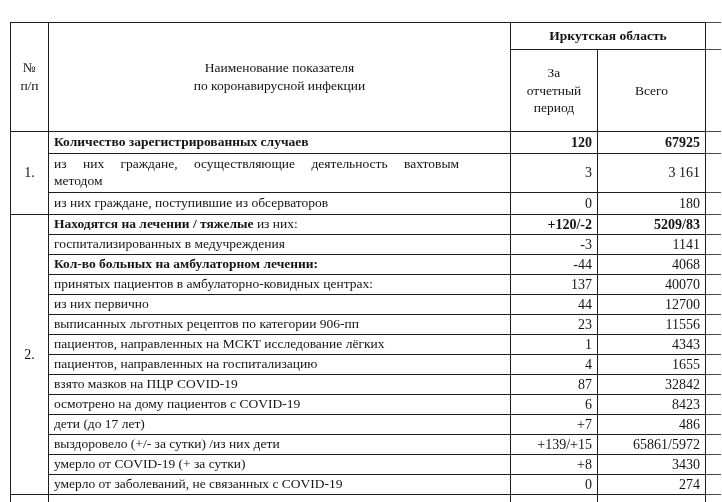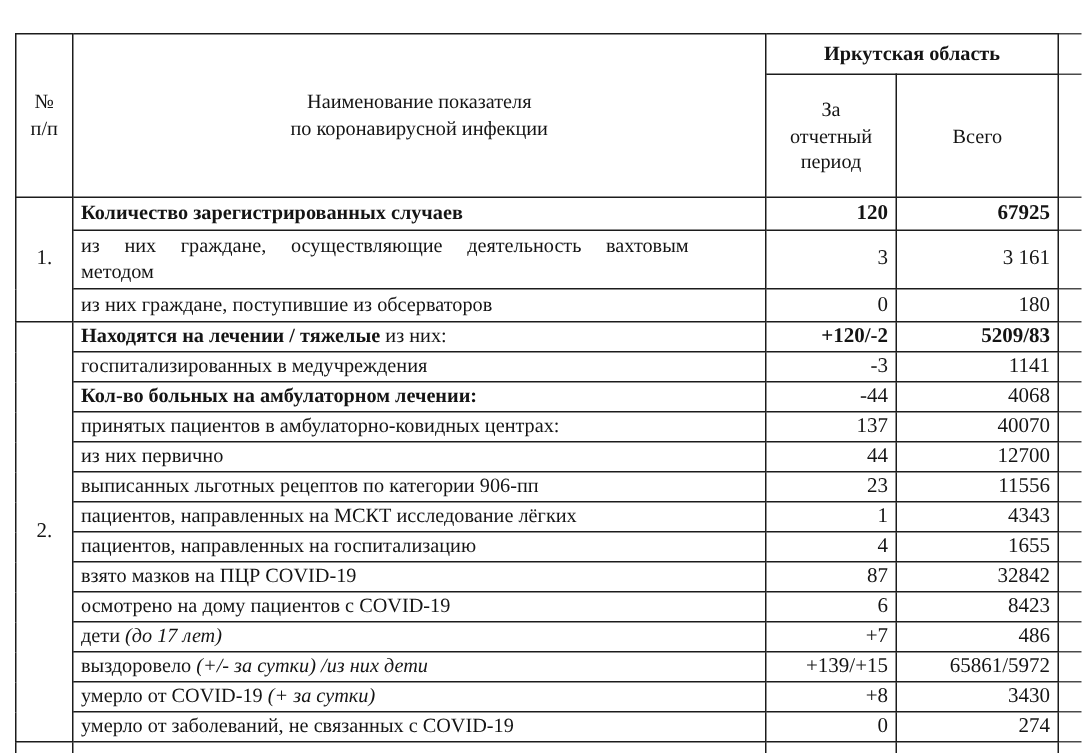--- a/index.html
+++ b/index.html
@@ -23,21 +23,21 @@
   tr.h1{height:27px;}
   tr.h2{height:82px;}
   tbody tr{height:20px;}
   tr.h22{height:22px;}
   tr.tall{height:39px;}
   tr.cut{height:8px;}
   td.num{text-align:center;font-size:14px;}
   td.lab{text-align:left;line-height:1.25;}
   td.val{text-align:right;font-size:14px;}
   .b{font-weight:bold;}
-  .i{font-style:italic;}
+  .i{}
   .jsp{word-spacing:13px;}
   td.ghost,th.ghost{
     border-right:none;border-top-color:#4a4a4a;border-bottom-color:#4a4a4a;
   }
   tr.cut td{border-bottom:none;}
 </style>
 </head>
 <body>
 
 <div class="page">

